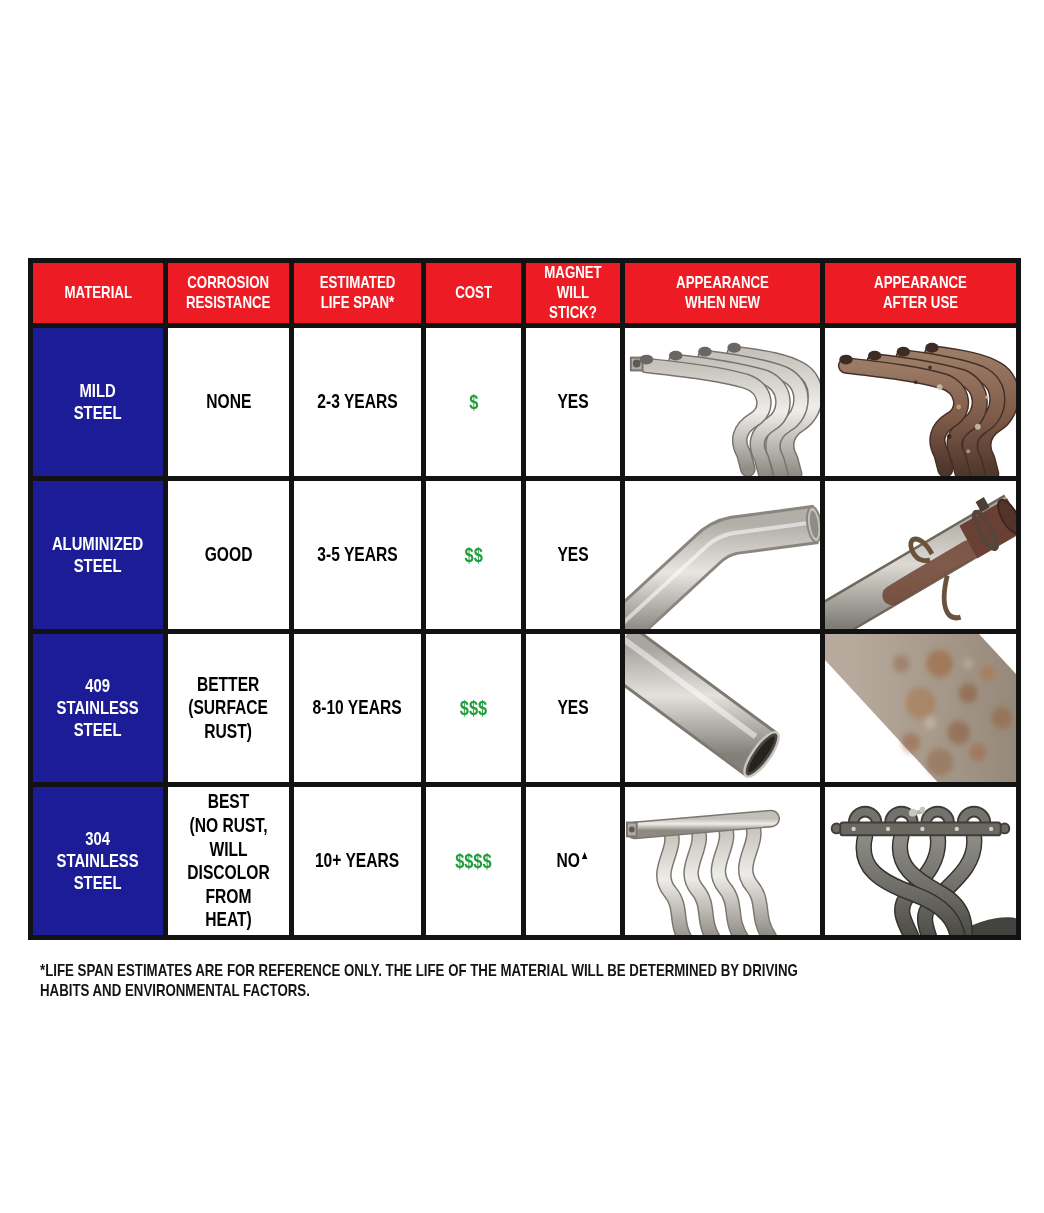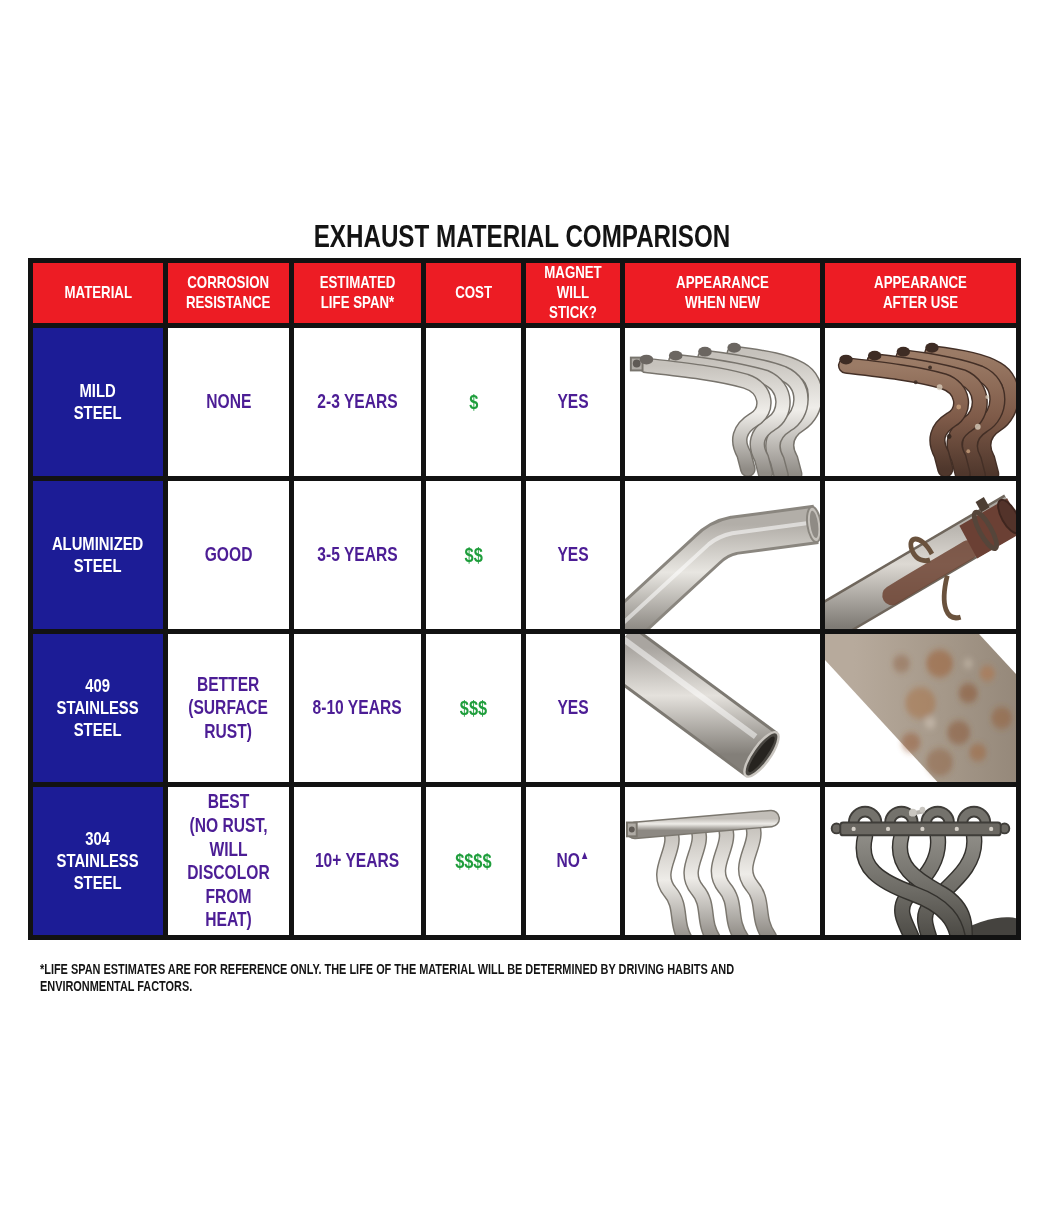--- a/index.html
+++ b/index.html
@@ -24,38 +24,37 @@
     border-collapse:collapse;table-layout:fixed;background:#fff;
   }
   table.cmp th,table.cmp td{
     border:5px solid var(--border-black);padding:0;margin:0;
     text-align:center;vertical-align:middle;overflow:hidden;
   }
   thead th{
     background:var(--header-red);color:#ffffff;height:55px;
     font-size:17px;font-weight:bold;
   }
-  tbody td{height:148px;background:#ffffff;font-weight:bold;font-size:20px;color:#4c1d95;}
+  tbody td{height:148px;background:#ffffff;font-weight:bold;font-size:20px;color:#000000;}
   td.mat{background:var(--material-blue);color:#ffffff;font-size:19px;}
   td.cost{color:var(--cost-green);font-size:21px;}
   td.photo-cell{padding:0;}
   svg.photo{display:block;width:100%;height:148px;background:#ffffff;}
   sup.note{font-size:12px;vertical-align:super;line-height:0;}
   .notes{
     position:absolute;left:40px;top:961px;width:990px;
-    font-weight:bold;font-size:14px;color:#141414;
+    font-weight:bold;font-size:17px;color:#141414;
   }
   .notes .note-line{margin:0 0 7px 0;}
 </style>
 </head>
 <body>
 
 <div class="page">
 
-  <div class="title"><span class="cond">EXHAUST MATERIAL COMPARISON</span></div>
 
   <table class="cmp">
     <colgroup>
       <col style="width:135px">
         <col style="width:126px">
         <col style="width:132px">
       <col style="width:100px">
         <col style="width:99px">
         <col style="width:200px">
         <col style="width:196px">

